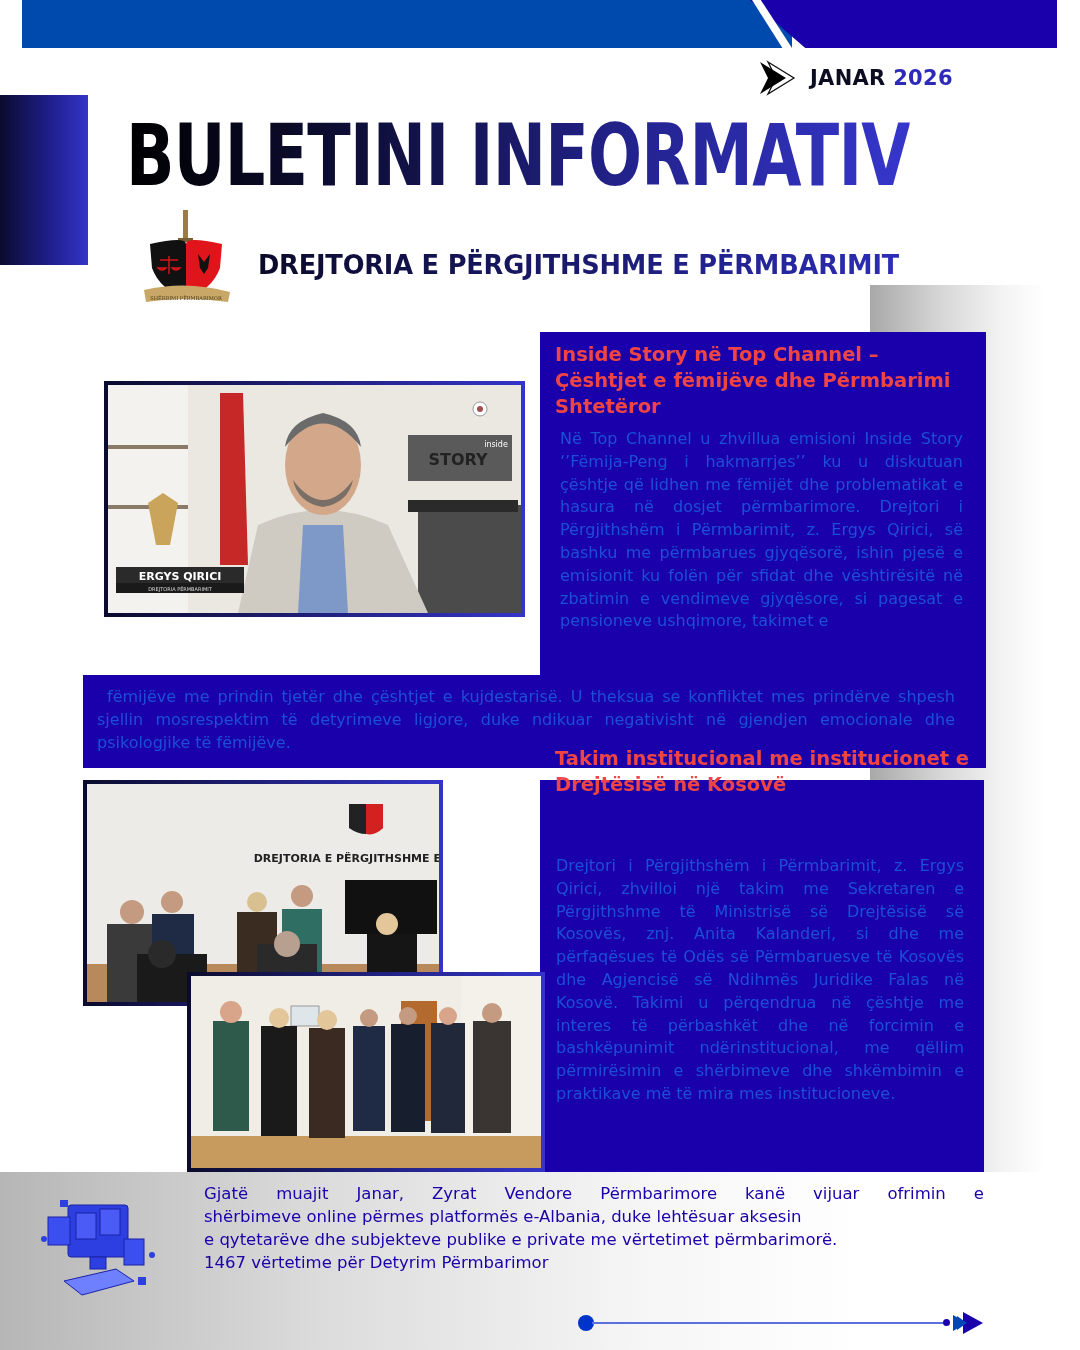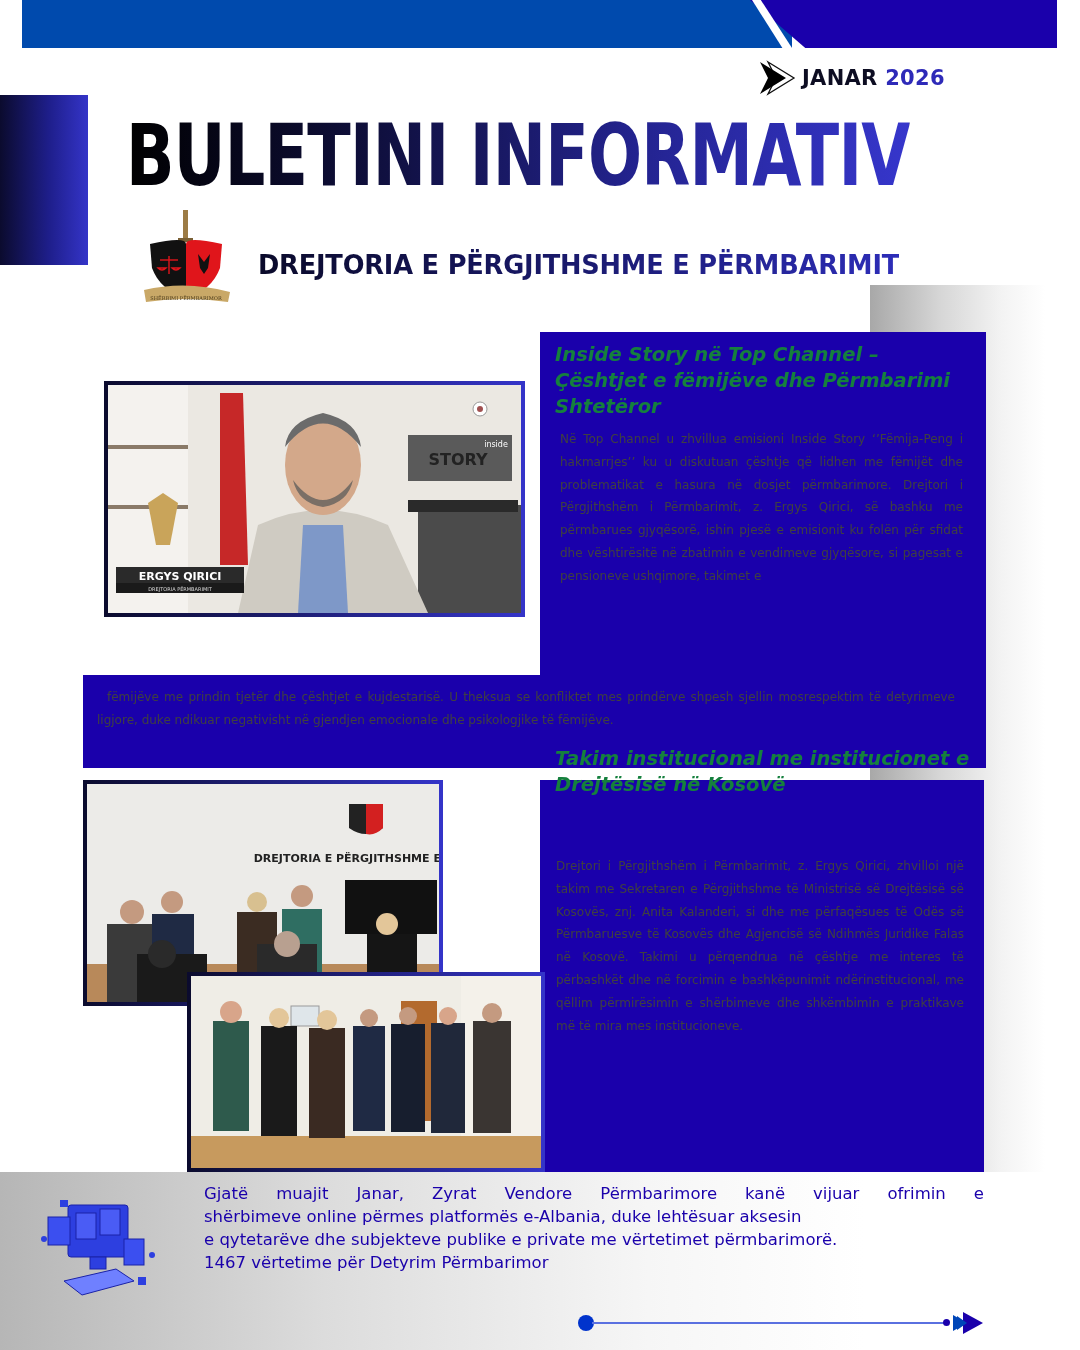--- a/index.html
+++ b/index.html
@@ -2,39 +2,39 @@
 <html><head>
 <meta charset="utf-8">
 <style>
   * { box-sizing: border-box; margin: 0; padding: 0; }
   html, body { width: 1080px; height: 1350px; background: #ffffff; overflow: hidden; }
   body { position: relative; font-family: "DejaVu Sans", sans-serif; }
   .top-band-left2 { position: absolute; left: 22px; top: 0; width: 770px; height: 48px; background: #004aad; }
   .top-band-right { position: absolute; left: 750px; top: 0; width: 307px; height: 48px; background: #1a00ab; clip-path: polygon(0 0, 100% 0, 100% 100%, 18% 100%); }
   .top-slash { position: absolute; left: 752px; top: 0; width: 40px; height: 48px; background: #ffffff; clip-path: polygon(0 0, 22% 0, 100% 100%, 76% 100%); }
 
-  .date-row { position: absolute; left: 758px; top: 60px; display: flex; align-items: center; gap: 6px; }
+  .date-row { position: absolute; left: 758px; top: 60px; display: flex; align-items: center; gap: 14px; }
   .date-arrow { width: 38px; height: 36px; position: relative; }
   .date-text { font-family: "DejaVu Sans", sans-serif; font-weight: bold; font-size: 21px; letter-spacing: 0.3px; }
   .date-month { color: #0d0d22; }
   .date-year { color: #2e2ab8; }
 
   .left-block { position: absolute; left: 0; top: 95px; width: 88px; height: 170px; background: linear-gradient(90deg, #0b0b2e 0%, #1e1e8a 55%, #3434c8 100%); }
 
   .main-title { position: absolute; left: 126px; top: 112px; font-family: "DejaVu Sans", sans-serif; font-weight: bold; font-size: 86px; letter-spacing: -1px; transform: scaleX(0.74); transform-origin: left top; white-space: nowrap; background: linear-gradient(90deg, #000000 0%, #111144 35%, #23238f 65%, #3636cc 100%); -webkit-background-clip: text; background-clip: text; color: transparent; line-height: 1; }
 
   .logo { position: absolute; left: 138px; top: 210px; width: 96px; height: 100px; }
   .org-name { position: absolute; left: 258px; top: 249px; font-weight: bold; font-size: 27px; letter-spacing: -0.2px; white-space: nowrap; background: linear-gradient(90deg, #0a0a2a 0%, #1a1a6e 50%, #2d2db8 100%); -webkit-background-clip: text; background-clip: text; color: transparent; transform: scaleX(0.95); transform-origin: left top; }
 
   .gray-strip { position: absolute; left: 870px; top: 285px; width: 175px; height: 895px; background: linear-gradient(90deg, #a8a8a8 0%, #d6d6d6 40%, #f3f3f3 75%, #ffffff 100%); }
 
   .article1-box { position: absolute; left: 540px; top: 332px; width: 446px; height: 350px; background: #1a00ab; }
   .article1-box-bottom { position: absolute; left: 83px; top: 675px; width: 903px; height: 93px; background: #1a00ab; }
-  .article-title { position: absolute; color: #15803d; font-weight: bold; font-size: 19.5px; line-height: 26px; font-style: italic; }
-  .article-body { position: absolute; color: #404040; font-size: 12px; line-height: 22.8px; text-align: justify; }
+  .article-title { position: absolute; color: #ef4444; font-weight: bold; font-size: 19.5px; line-height: 26px; }
+  .article-body { position: absolute; color: #1d4ed8; font-size: 16px; line-height: 22.8px; text-align: justify; }
 
   .photo1 { position: absolute; left: 104px; top: 381px; width: 421px; height: 236px; border: 4px solid; border-image: linear-gradient(90deg, #0b0b2e, #3434c8) 1; overflow: hidden; background: #e9e6e0; }
 
   .article2-box { position: absolute; left: 540px; top: 780px; width: 444px; height: 392px; background: #1a00ab; }
 
   .photo2 { position: absolute; left: 83px; top: 780px; width: 360px; height: 226px; border: 4px solid; border-image: linear-gradient(90deg, #0b0b2e, #3434c8) 1; overflow: hidden; background: #ecebe8; }
   .photo3 { position: absolute; left: 187px; top: 972px; width: 358px; height: 200px; border: 4px solid; border-image: linear-gradient(90deg, #0b0b2e, #3434c8) 1; overflow: hidden; background: #efede6; }
 
   .bottom-panel { position: absolute; left: 0; top: 1172px; width: 1080px; height: 178px; background: linear-gradient(90deg, #b6b6b6 0%, #dcdcdc 30%, #f6f6f6 60%, #ffffff 80%); }
   .bottom-text { position: absolute; left: 185px; top: 1182px; width: 780px; color: #1a00ab; font-size: 16.5px; line-height: 23px; margin-left: 19px; }

